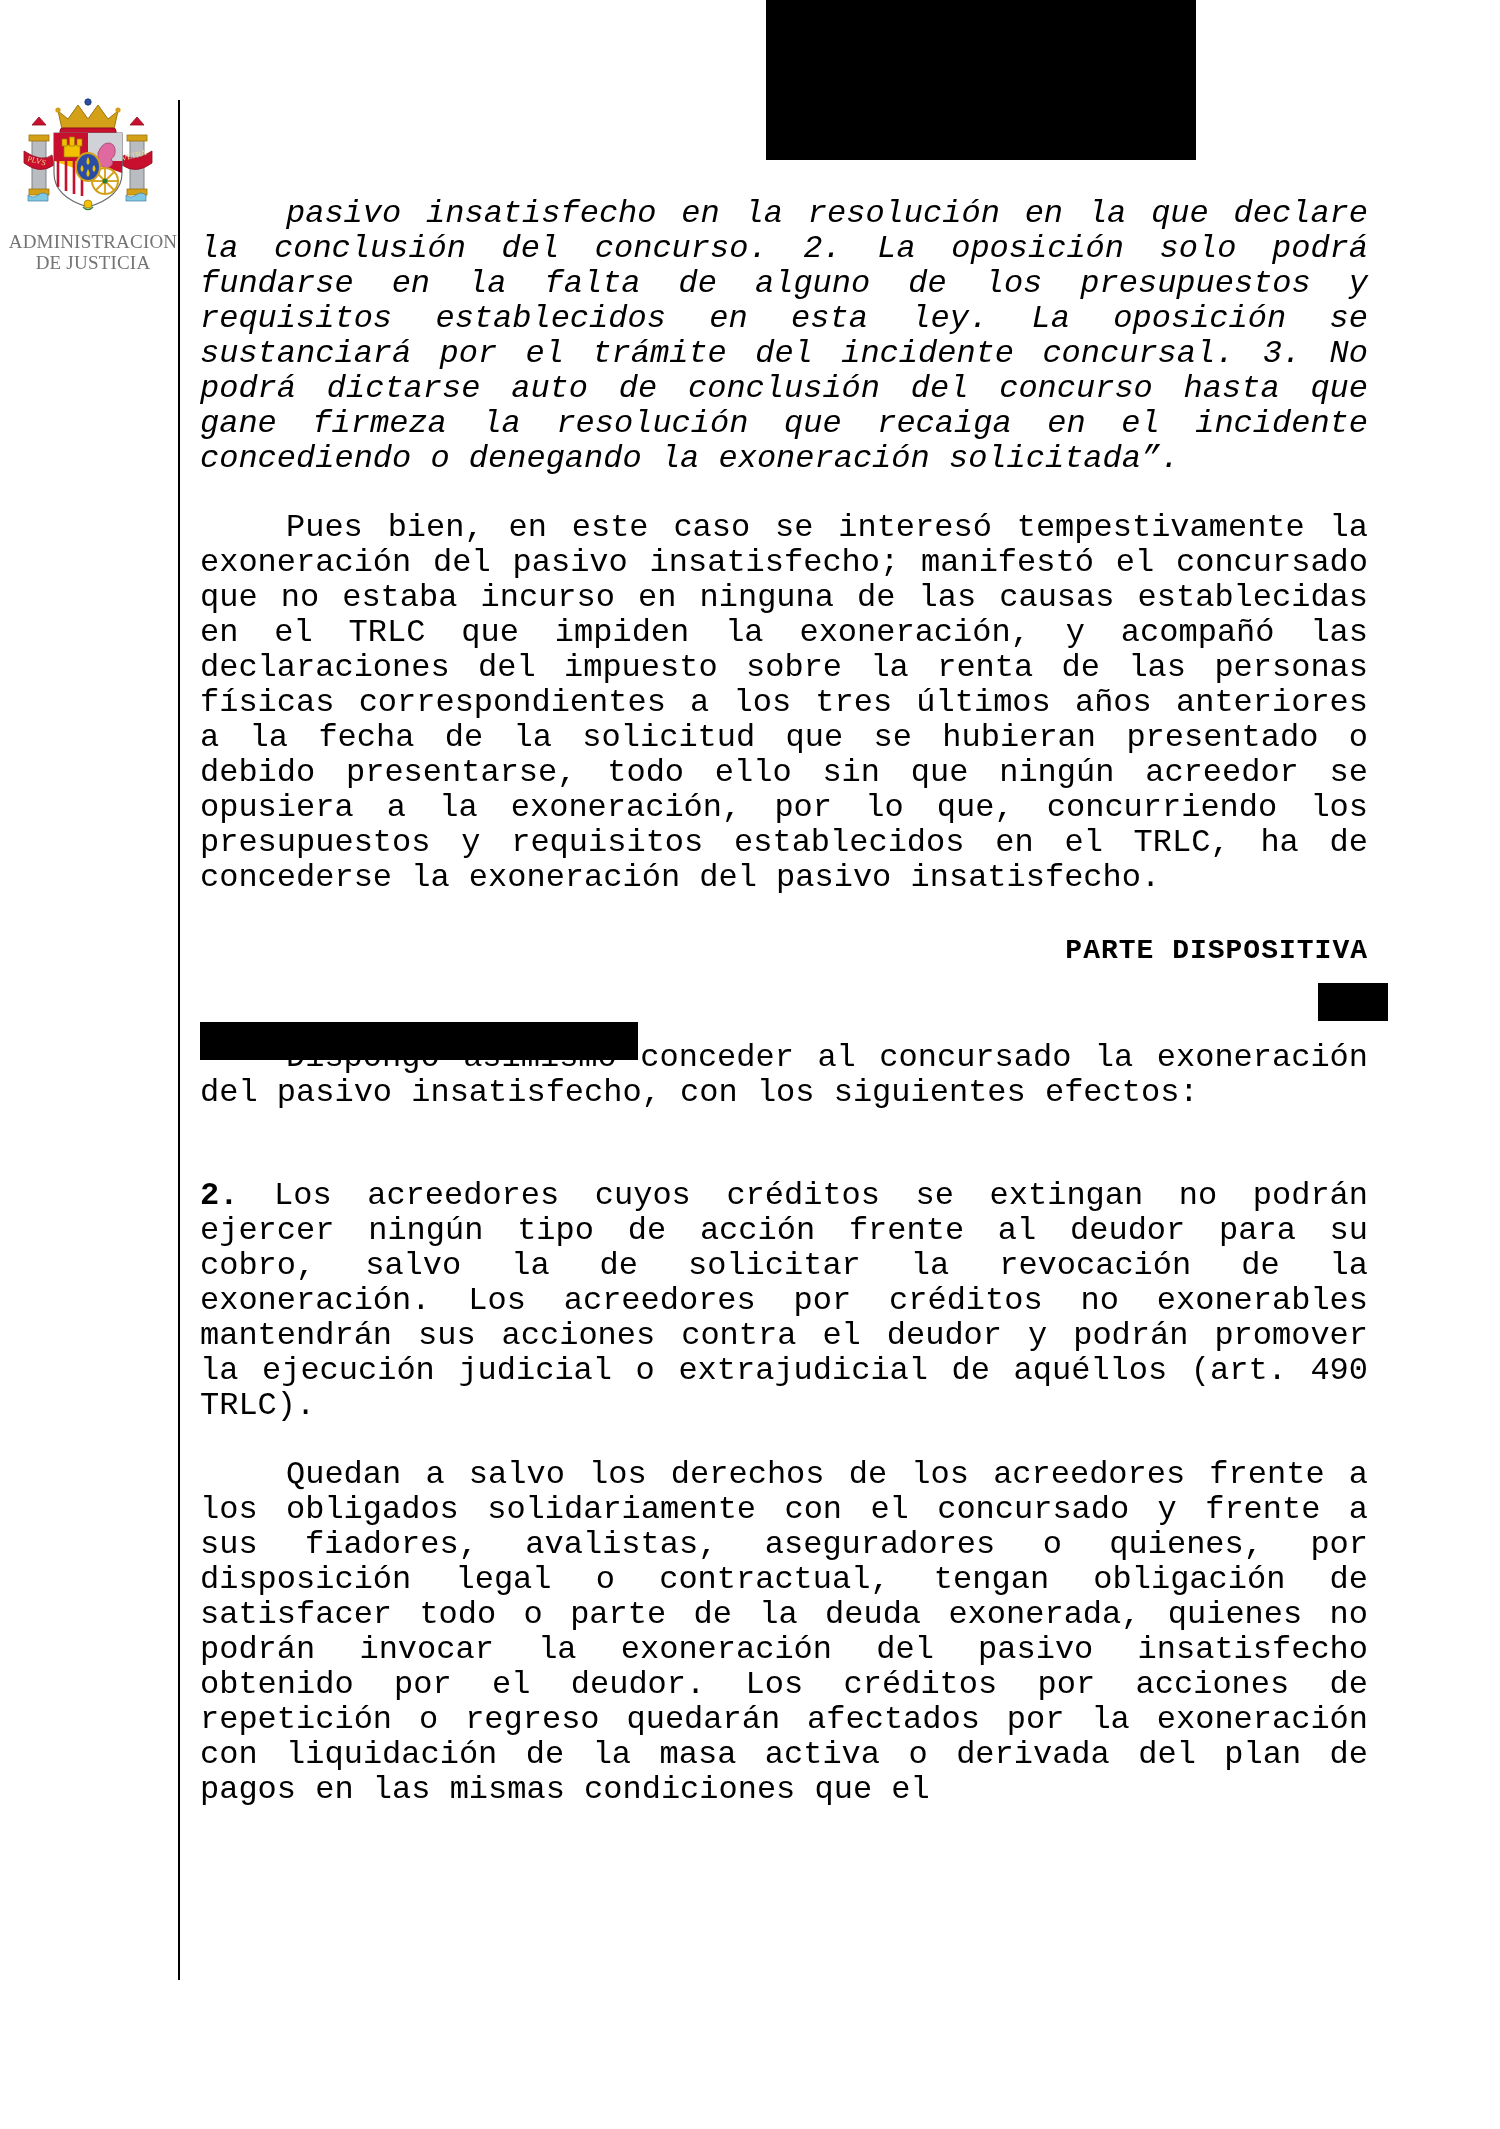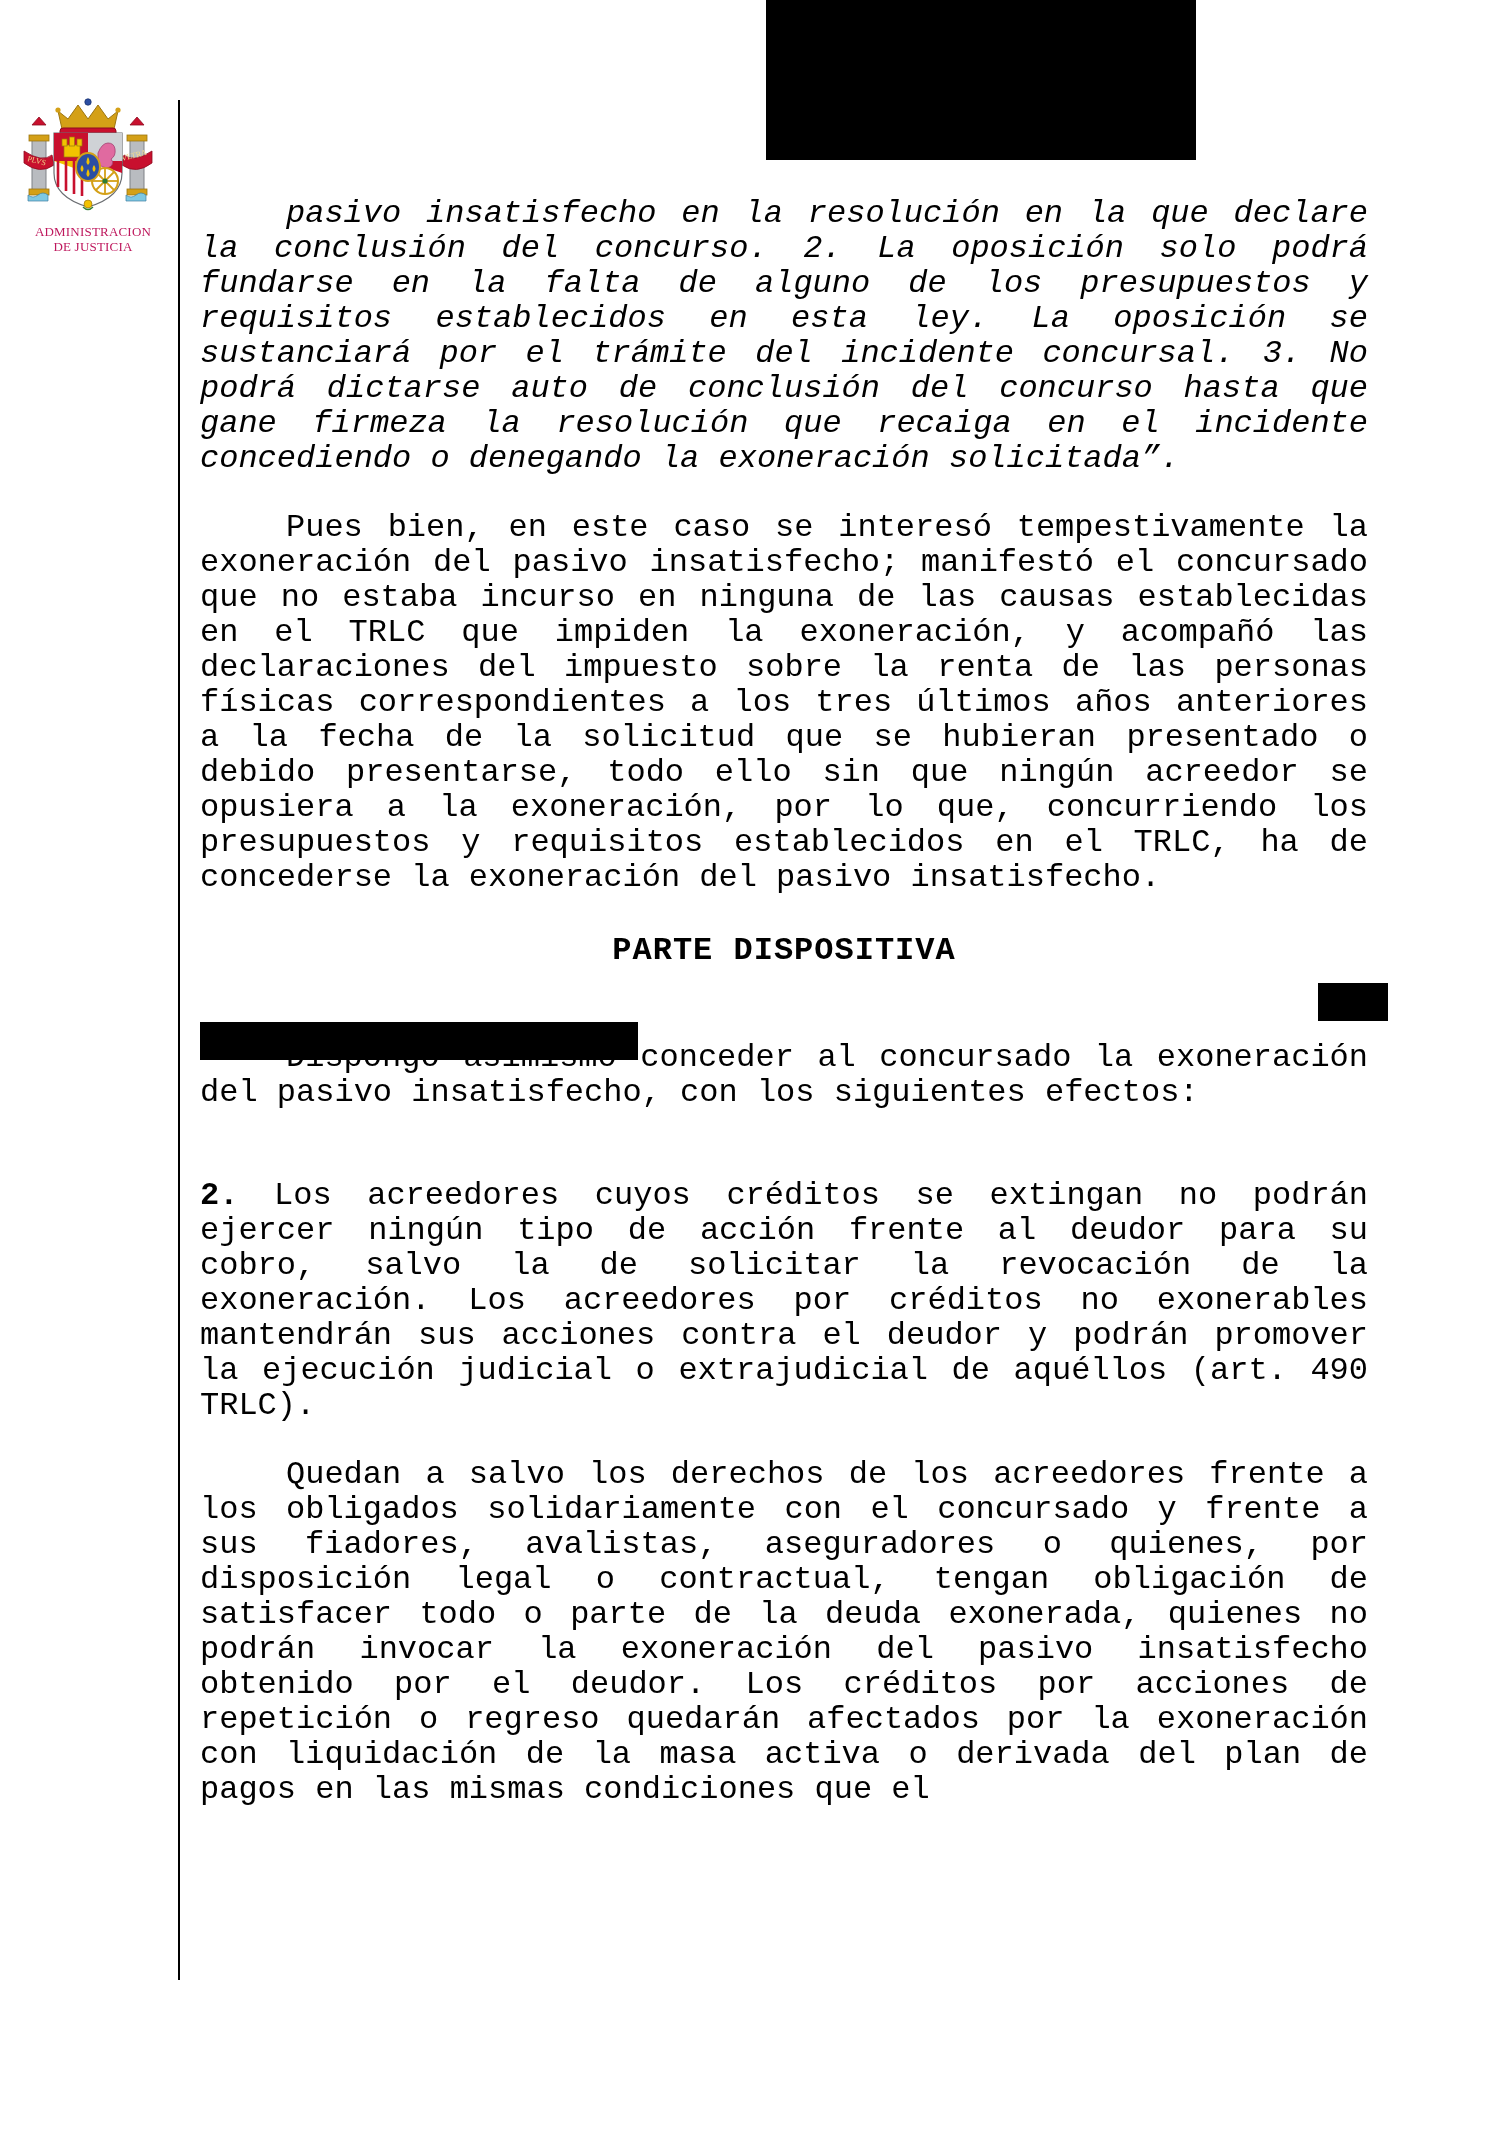--- a/index.html
+++ b/index.html
@@ -22,25 +22,25 @@
   .emblem {
     position: absolute;
     left: 8px;
     top: 95px;
     width: 170px;
     text-align: center;
   }
   .emblem svg { display: block; margin: 0 auto; }
   .emblem-caption {
     font-family: "Liberation Serif", "DejaVu Serif", serif;
-    font-size: 13px;
+    font-size: 19px;
     line-height: 1.12;
-    color: #be185d;
+    color: #737373;
     letter-spacing: 0.2px;
-    margin-top: 2px;
+    margin-top: 8px;
   }
   .emblem-caption .l2 { display:block; }
 
   
   .vrule {
     position: absolute;
     left: 178px;
     top: 100px;
     width: 2px;
     height: 1880px;
@@ -72,24 +72,24 @@
   }
   p.para.italic { font-style: italic; }
   p.para.indent { text-indent: 86px; }
   p.para.quote  { text-indent: 86px; }
   .spacer-md { height: 34px; }
   .spacer-lg { height: 38px; }
   .bold { font-weight: bold; }
 
   .heading-center {
     margin: 0;
-    font-size: 32px;
+    font-size: 28px;
     line-height: 35px;
     font-weight: bold;
-    text-align: center;
+    text-align: right;
     letter-spacing: 1px;
     color: #000000;
   }
 
   
   .redacted-inline {
     display: inline-block;
     background: #000000;
     color: transparent;
     vertical-align: baseline;

